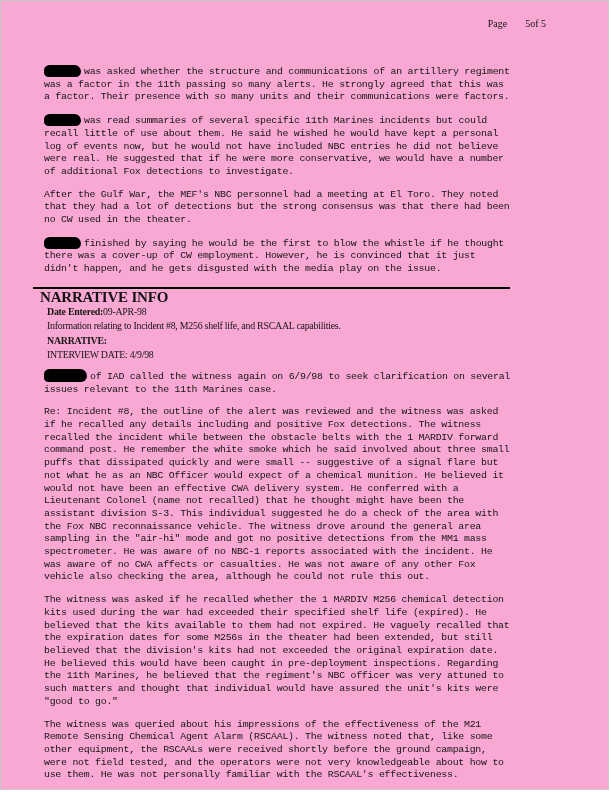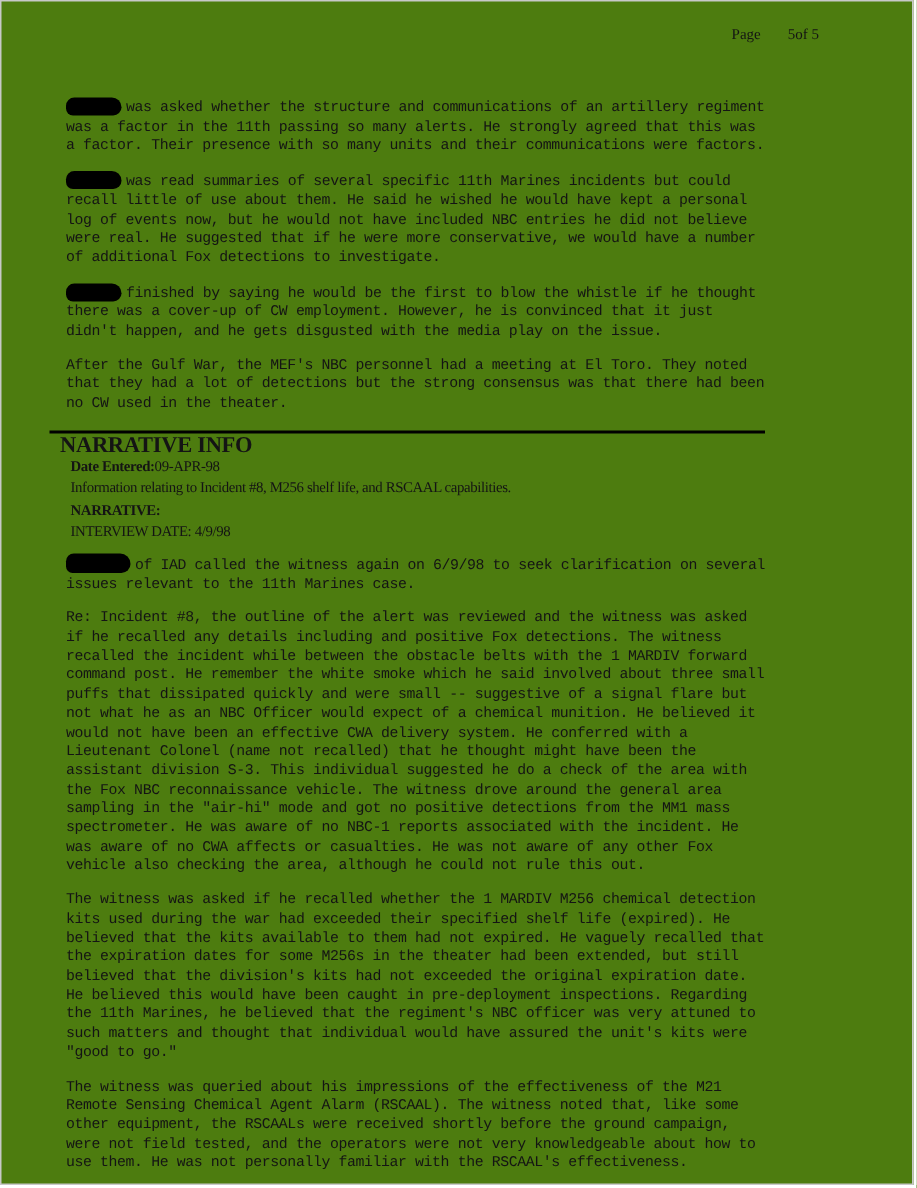--- a/index.html
+++ b/index.html
@@ -4,21 +4,21 @@
 <style>
   html, body {
     margin: 0;
     padding: 0;
     background: #ffffff;
   }
   .page {
     position: relative;
     width: 609px;
     height: 790px;
-    background: #4d7c0f;
+    background: #f9a8d4;
     border: 1px solid #c8c8c8;
     box-sizing: border-box;
     font-family: "Liberation Serif", "DejaVu Serif", serif;
     color: #141414;
     overflow: hidden;
   }
   .page-header {
     display: flex;
     justify-content: flex-end;
     margin: 17px 62px 0 0;
@@ -98,23 +98,23 @@
     <span>Page</span>
     <span>5of 5</span>
   </div>
 
   <div class="content">
 
     <p class="para first"><span class="redact sm"></span><span>was asked whether the structure and communications of an artillery regiment was a factor in the 11th passing so many alerts.  He strongly agreed that this was a factor.  Their presence with so many units and their communications were factors.</span></p>
 
     <p class="para"><span class="redact sm"></span><span>was read summaries of several specific 11th Marines incidents but could recall little of use about them.  He said he wished he would have kept a personal log of events now, but he would not have included NBC entries he did not believe were real.  He suggested that if he were more conservative, we would have a number of additional Fox detections to investigate.</span></p>
 
+    <p class="para"><span>After the Gulf War, the MEF's NBC personnel had a meeting at El Toro.  They noted that they had a lot of detections but the strong consensus was that there had been no CW used in the theater.</span></p>
+
     <p class="para"><span class="redact sm"></span><span>finished by saying he would be the first to blow the whistle if he thought there was a cover-up of CW employment.  However, he is convinced that it just didn't happen, and he gets disgusted with the media play on the issue.</span></p>
-
-    <p class="para"><span>After the Gulf War, the MEF's NBC personnel had a meeting at El Toro.  They noted that they had a lot of detections but the strong consensus was that there had been no CW used in the theater.</span></p>
 
     <hr class="section-rule">
 
     <div class="ni-title">NARRATIVE INFO</div>
 
     <div class="meta-line"><span class="b">Date Entered:</span><span>09-APR-98</span></div>
 
 
     <div class="meta-line">Information relating to Incident #8, M256 shelf life, and RSCAAL capabilities.</div>
 

